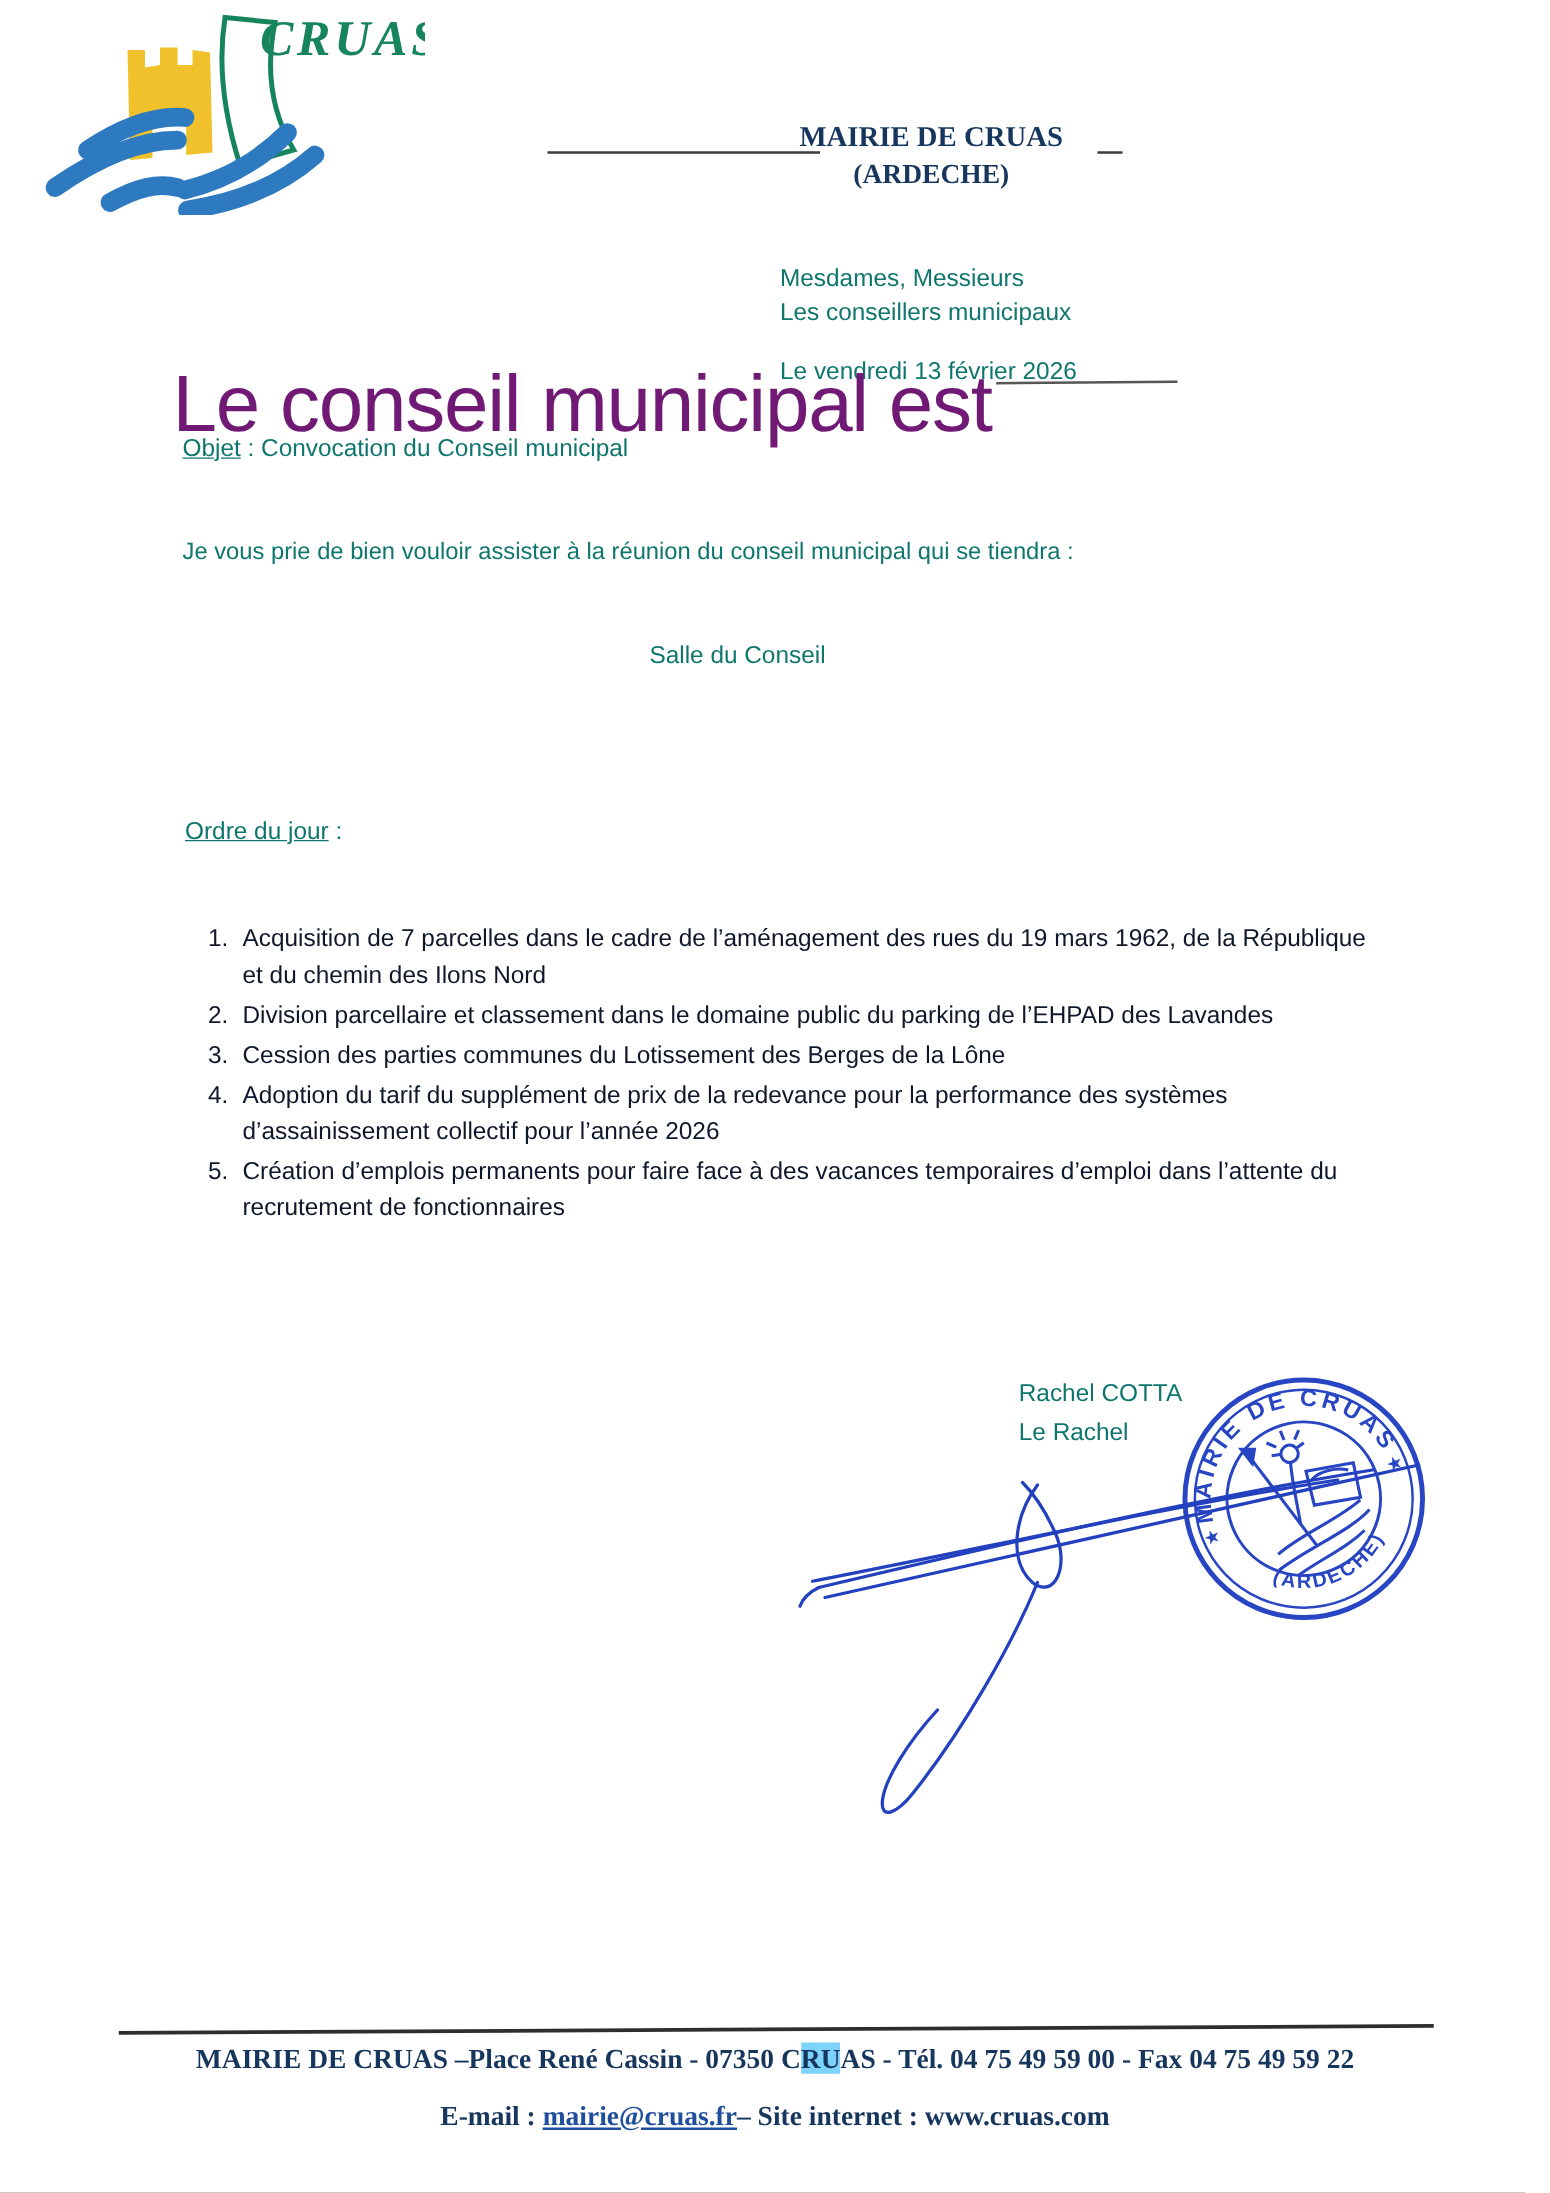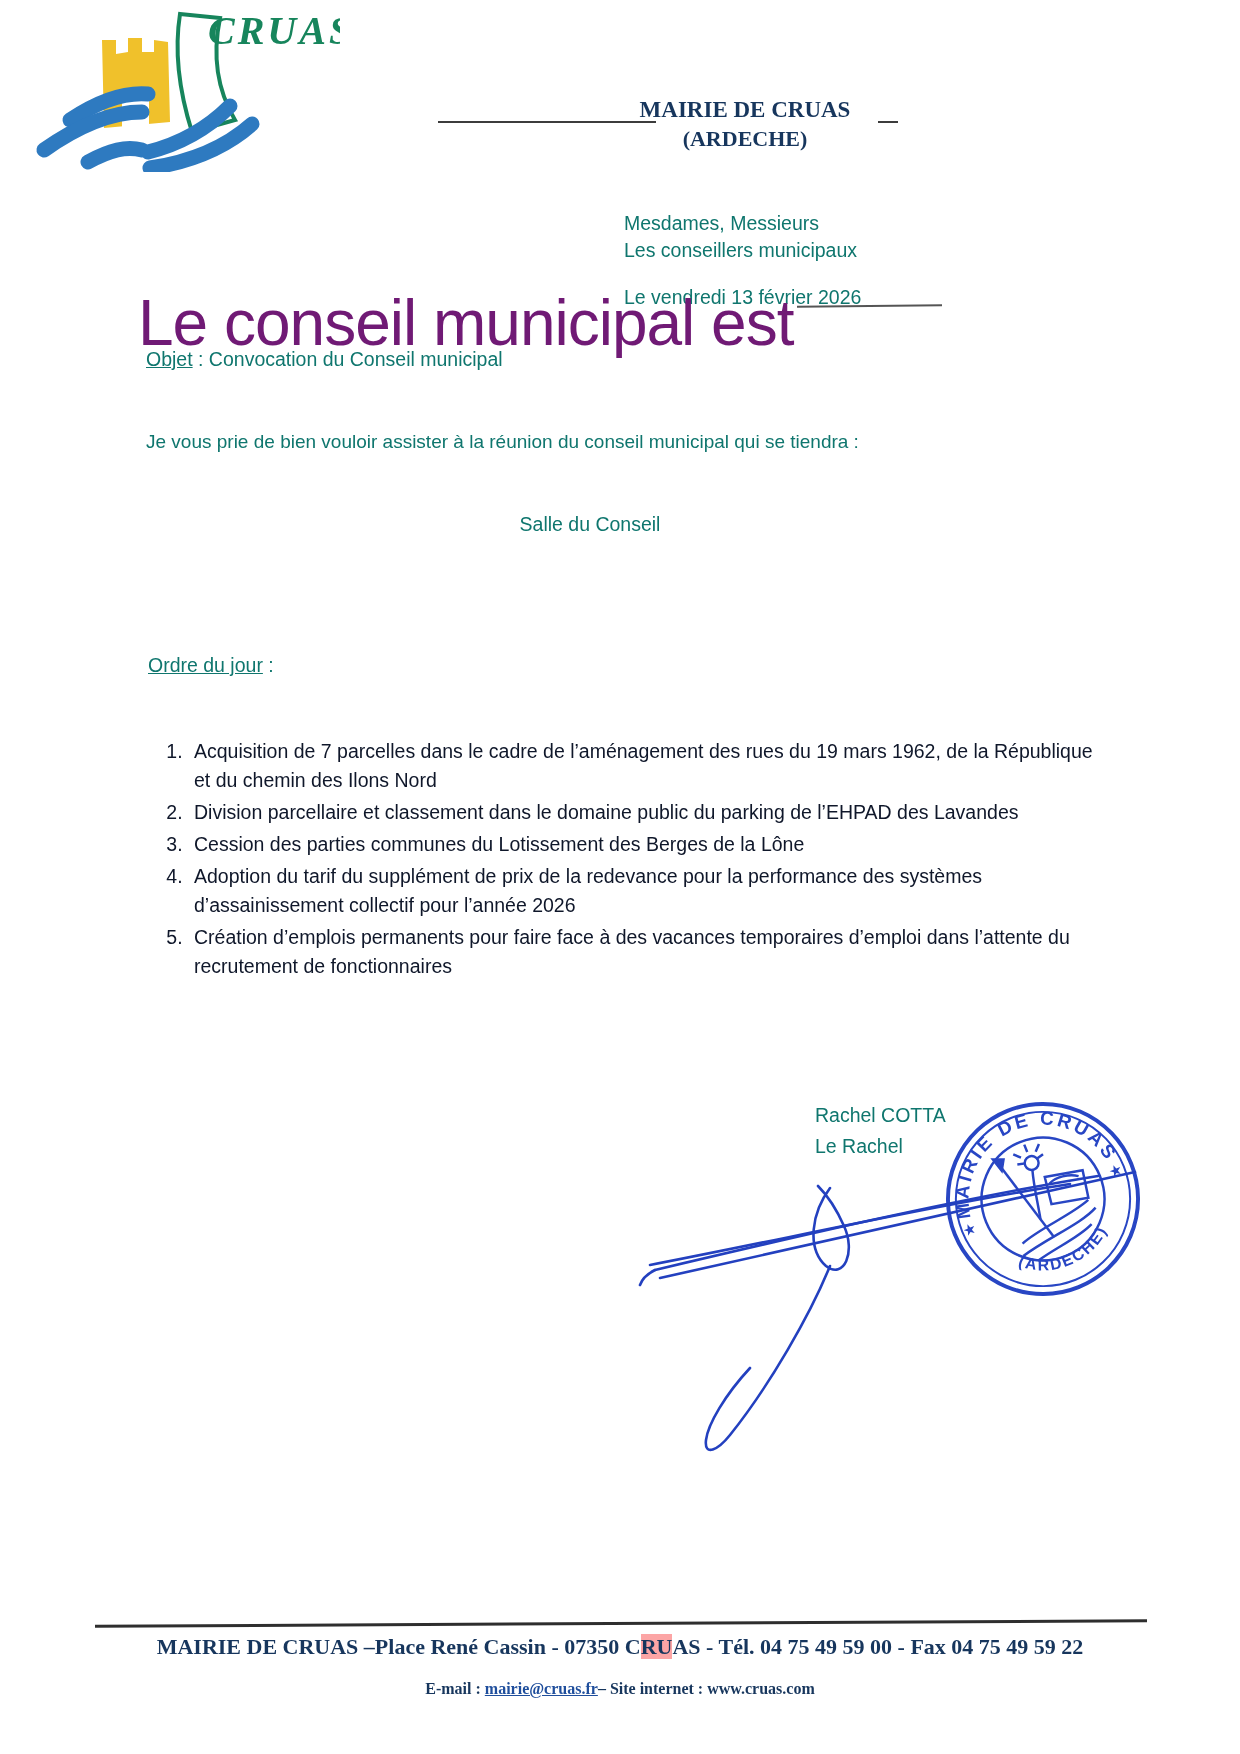--- a/index.html
+++ b/index.html
@@ -19,21 +19,21 @@
   
   .red-overlay{
     font-size:64px;color:#701a75;letter-spacing:-1px;white-space:nowrap;
     z-index:6;font-family:"Liberation Sans","DejaVu Sans",sans-serif;
   }
   
   ol.agenda{margin:0;padding:0 0 0 55px;}
   ol.agenda li{font-size:19.5px;line-height:29px;color:#0f172a;margin-bottom:3px;padding-left:6px;}
   
   .footer-serif{font-family:"Liberation Serif","DejaVu Serif",serif;font-weight:bold;color:#17365d;}
-  .hl-ru{background:#fca5a5;}
+  .hl-ru{background:#7dd3fc;}
   .email-link{color:#1f4e9c;text-decoration:underline;}
   .stamp-wrap{transform:rotate(-22deg);}
   svg text{user-select:none;}
 </style>
 </head>
 <body>
 
 <div class="page">
 
   <div class="abs" style="left:30px;top:2px;width:310px;height:170px;">
@@ -149,17 +149,17 @@
       <path d="M200,186 C180,235 140,305 100,355 C88,370 74,377 76,360 C78,344 95,315 120,288"></path>
     </g>
   </svg>
 
   <div class="abs" style="left:95px;top:1622px;width:1052px;border-top:3px solid #2e2e2e;transform:rotate(-0.3deg);"></div>
 
   <div class="abs footer-serif" style="left:0;top:1634px;width:1240px;text-align:center;font-size:22px;">
     <span>MAIRIE DE CRUAS –Place René Cassin - 07350 C</span><span class="hl-ru">RU</span><span>AS - Tél. 04 75 49 59 00 - Fax 04 75 49 59 22</span>
   </div>
 
-  <div class="abs footer-serif" style="left:0;top:1680px;width:1240px;text-align:center;font-size:16px;">
+  <div class="abs footer-serif" style="left:0;top:1680px;width:1240px;text-align:center;font-size:22px;">
     <span>E-mail : </span><span class="email-link">mairie@cruas.fr</span><span>– Site internet : </span><span>www.cruas.com</span>
   </div>
 
 </div>
 
 </body></html>

